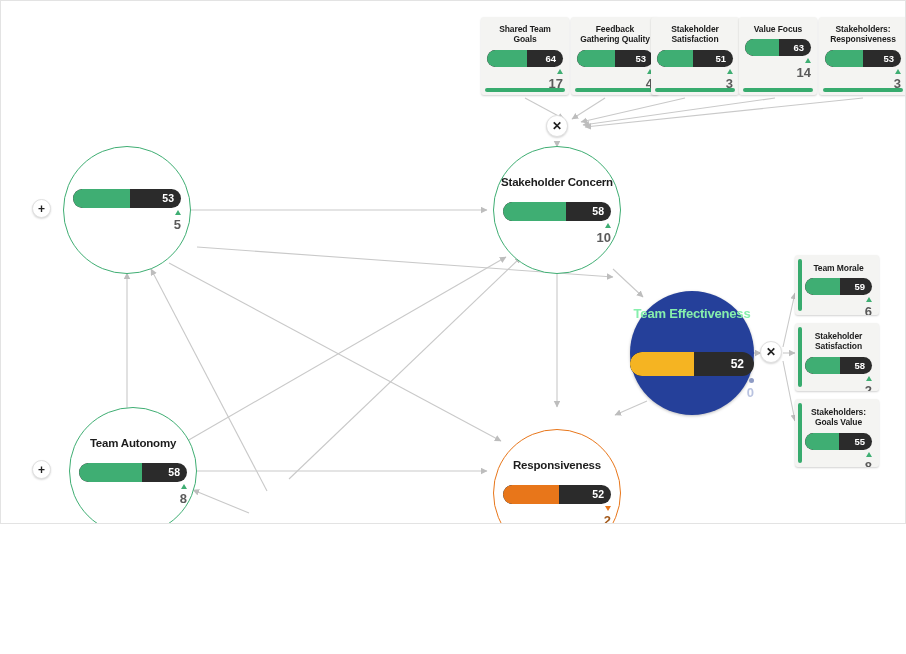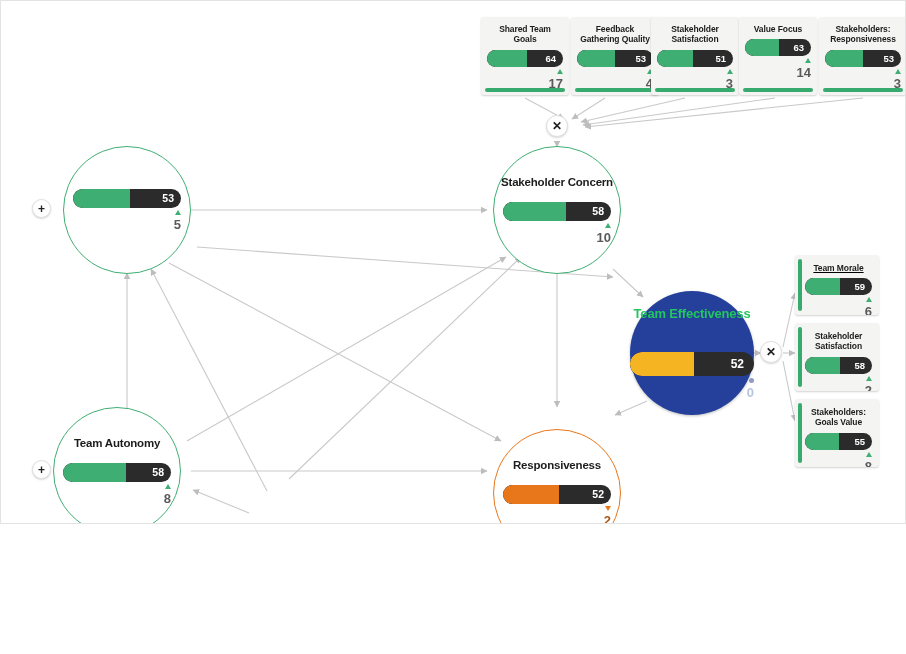--- a/index.html
+++ b/index.html
@@ -87,21 +87,21 @@
     font-size:11.5px;font-weight:bold;color:#1c1c1c;
     text-align:center;line-height:1.25;margin-bottom:12px;
     letter-spacing:-.2px;
   }
   .node .barwrap{width:108px;}
 
   .node.blue{
     background:#25409a;border:none;
     box-shadow:0 1px 3px rgba(0,0,0,.25);
   }
-  .node.blue .ntitle{color:#22c55e;font-size:13px;margin-bottom:30px;}
+  .node.blue .ntitle{color:#86efac;font-size:13px;margin-bottom:30px;}
   .node.blue .barwrap{width:124px;}
   .node.blue .delta{color:#b9c3e0;}
 
   
   .rbtn{
     position:absolute;width:19px;height:19px;border-radius:50%;
     background:#ffffff;border:1px solid #e0e0e0;
     box-shadow:0 1px 2px rgba(0,0,0,.16);
     display:flex;align-items:center;justify-content:center;
     font-size:12px;font-weight:bold;color:#222;line-height:1;
@@ -221,21 +221,21 @@
       <div class="fill" style="width:50%"></div>
       <div class="val">53</div>
     </div>
     <div class="delta up">
       <span class="tri"></span>
       <span>3</span>
     </div>
     <div class="accent"></div>
   </div>
 
-  <div class="card side" style="left:794px;top:254px;width:84px;height:60px;text-decoration:underline;">
+  <div class="card side" style="left:794px;top:254px;width:84px;height:60px;">
     <div class="ctitle">Team Morale</div>
     <div class="bar">
       <div class="fill" style="width:52%"></div>
       <div class="val">59</div>
     </div>
     <div class="delta up">
       <span class="tri"></span>
       <span>6</span>
     </div>
     <div class="accent"></div>
@@ -287,21 +287,21 @@
         <div class="fill" style="width:58%"></div>
         <div class="val">58</div>
       </div>
       <div class="delta up">
         <span class="tri"></span>
         <span>10</span>
       </div>
     </div>
   </div>
 
-  <div class="node green" style="left:52px;top:406px;width:128px;height:128px;">
+  <div class="node green" style="left:68px;top:406px;width:128px;height:128px;">
     <div class="ntitle">Team Autonomy</div>
     <div class="barwrap">
       <div class="bar mid">
         <div class="fill" style="width:58%"></div>
         <div class="val">58</div>
       </div>
       <div class="delta up">
         <span class="tri"></span>
         <span>8</span>
       </div>

